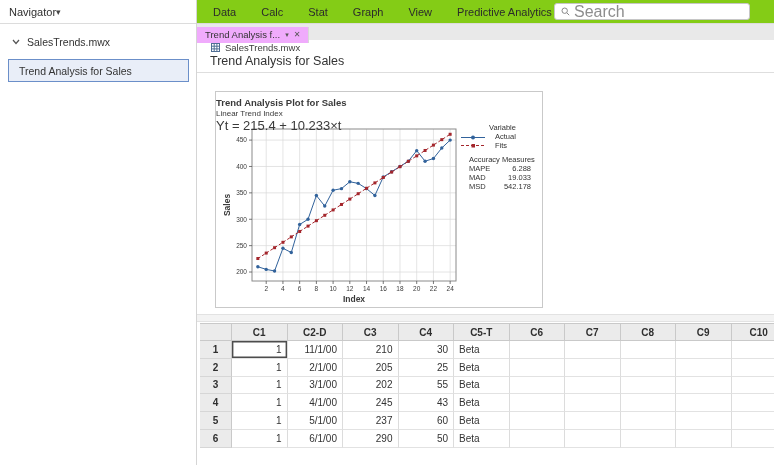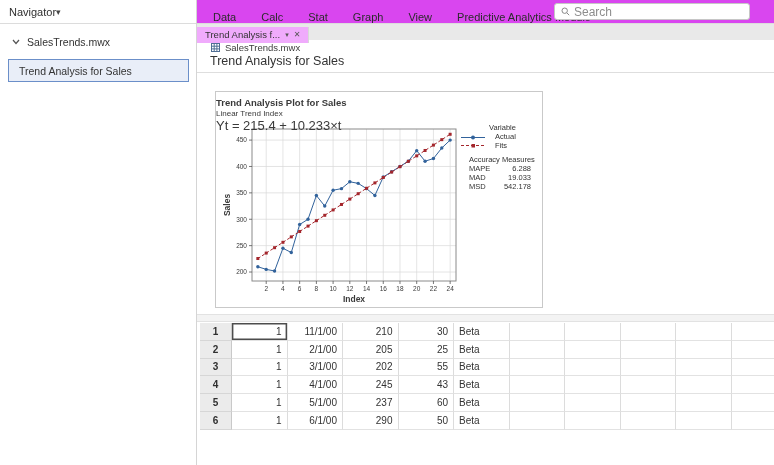--- a/index.html
+++ b/index.html
@@ -15,28 +15,28 @@
   .nav-caret { font-size:9px; color:#444; cursor:pointer; }
   .tree-parent { display:flex; align-items:center; gap:7px; padding:0 0 0 12px;
                  height:22px; margin-top:7px; font-size:10.5px; color:#333; }
   .tree-selected { margin:6px 7px 0 8px; height:23px; display:flex; align-items:center;
                    padding-left:10px; font-size:10.5px; color:#333;
                    background:var(--selection-bg,#e9eef8);
                    border:1px solid var(--selection-border,#6b8fc9); }
 
   
   .main { position:absolute; left:197px; top:0; width:577px; height:465px; }
-  .menubar { position:absolute; left:0; top:0; right:0; height:24px; background:#d946ef;
-             border-bottom:1px solid #dcdcdc; display:flex; align-items:flex-end;
+  .menubar { position:absolute; left:0; top:0; right:0; height:24px; background:#84cc16;
+             border-bottom:1px solid #dcdcdc; display:flex; align-items:center;
              gap:25px; padding-left:16px; font-size:11px; color:#2b2b2b; }
   .menubar span { cursor:pointer; white-space:nowrap; }
   .search { position:absolute; right:24px; top:3px; width:196px; height:17px;
             border:1px solid #c6c6c6; border-radius:3px; display:flex; align-items:center;
             gap:4px; padding:0 6px; background:#fff; }
-  .search input { border:none; outline:none; width:150px; font-size:12px;
+  .search input { border:none; outline:none; width:150px; font-size:16px;
                   font-family:"Liberation Sans",sans-serif; color:#333; background:transparent; }
   .search input::placeholder { color:#8d8d8d; }
 
   .tabstrip { position:absolute; left:0; top:24px; right:0; height:16px; background:#e9e9e9; }
   .tab { display:inline-flex; align-items:center; gap:5px; height:16px; padding:0 8px;
          background:#f0abfc; border-right:1px solid #d8d8d8; font-size:9.5px; color:#333; }
   .tab .tcaret { font-size:7px; color:#555; cursor:pointer; }
   .tab .tclose { font-size:8px; color:#555; cursor:pointer; }
 
   .ws-label { position:absolute; left:14px; top:42px; display:flex; align-items:center;
@@ -289,20 +289,33 @@
             <span class="al">MSD</span>
             <span class="av">542.178</span>
           </div>
         </div>
       </div>
     </div>
 
     <div class="splitter"></div>
 
     <div class="worksheet">
+      <div class="ws-row hdr1">
+        <div class="wcell"></div>
+        <div class="wcell">C1</div>
+        <div class="wcell">C2-D</div>
+        <div class="wcell">C3</div>
+        <div class="wcell">C4</div>
+        <div class="wcell">C5-T</div>
+        <div class="wcell">C6</div>
+        <div class="wcell">C7</div>
+        <div class="wcell">C8</div>
+        <div class="wcell">C9</div>
+        <div class="wcell">C10</div>
+      </div>
       <div id="ws-body">
           <div class="ws-row data">
             <div class="wcell rownum">1</div>
             <div class="wcell num active">1</div>
             <div class="wcell num">11/1/00</div>
             <div class="wcell num">210</div>
             <div class="wcell num">30</div>
             <div class="wcell txt">Beta</div>
             <div class="wcell txt"></div>
             <div class="wcell txt"></div>

